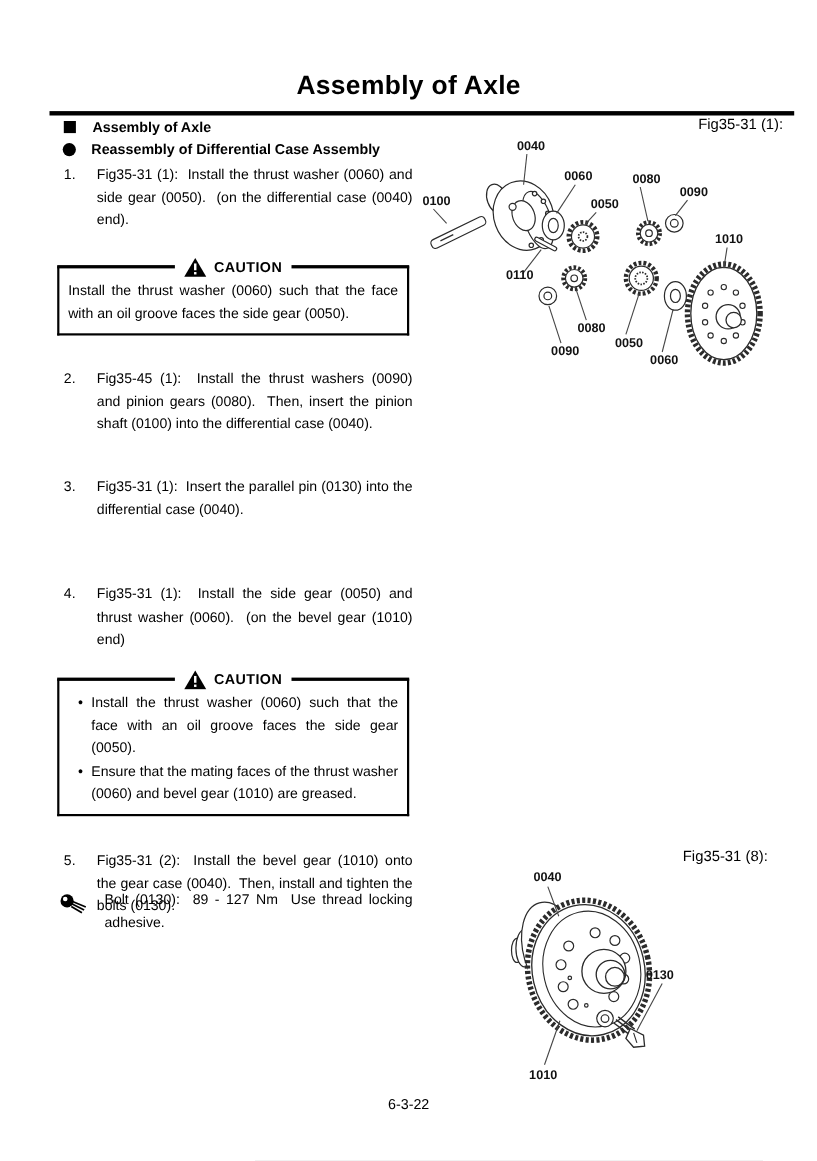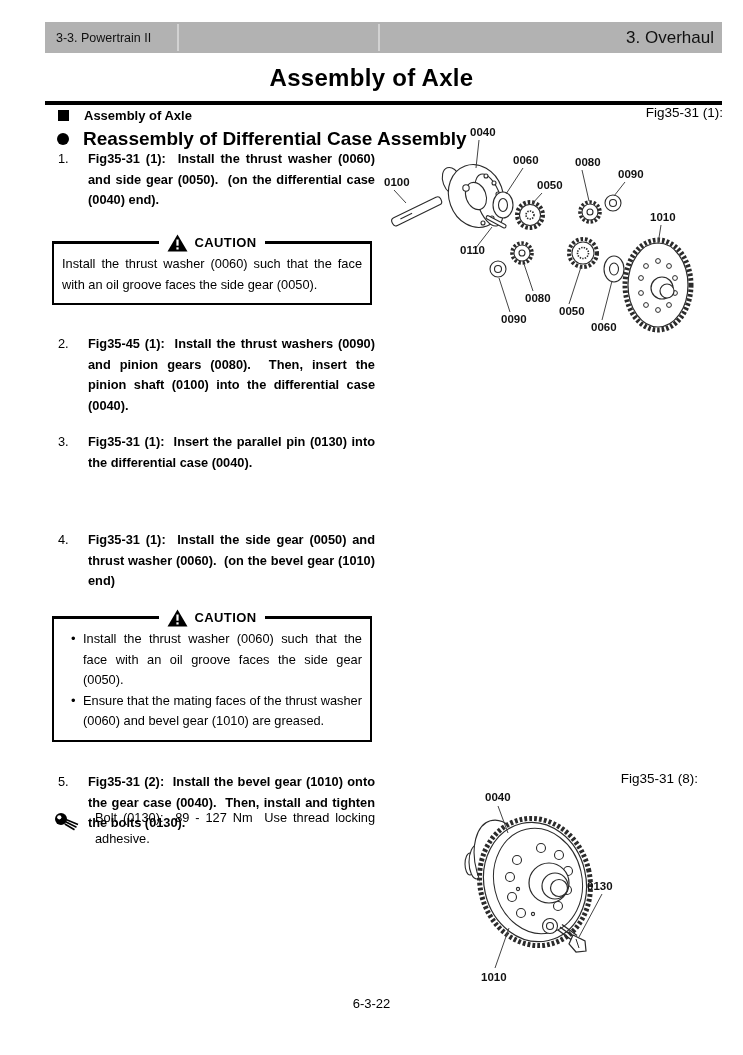--- a/index.html
+++ b/index.html
@@ -17,26 +17,26 @@
   .page-title{position:absolute;left:0;right:0;top:64px;text-align:center;
               font-size:24px;font-weight:bold;letter-spacing:.3px;}
   .title-rule{position:absolute;left:45px;top:101px;width:677px;height:4px;background:#000;}
 
   
   .sec-head{position:absolute;left:45px;display:flex;align-items:center;}
   .sec-head .txt{font-weight:bold;font-size:13px;}
   .sq-icon{width:11px;height:11px;background:#000;margin:0 15px 0 13px;flex:0 0 auto;}
   .dot-icon{width:12px;height:12px;background:#000;border-radius:50%;margin:0 14px 0 12px;flex:0 0 auto;}
   .h1{top:108px;} .h2{top:128px;}
-  .h2 .txt{font-size:19px;}
+  .h2 .txt{font-size:13px;}
 
   
   .step{position:absolute;left:45px;width:330px;display:flex;font-size:12.8px;line-height:20.5px;}
   .step .num{flex:0 0 43px;padding-left:13px;box-sizing:border-box;}
-  .step .stext{flex:1;text-align:justify;text-justify:inter-word;white-space:pre-wrap;font-weight:bold;}
+  .step .stext{flex:1;text-align:justify;text-justify:inter-word;white-space:pre-wrap;}
   .s1{top:149px;} .s2{top:334px;} .s3{top:432px;} .s4{top:530px;} .s5{top:772px;}
 
   
   .caution{position:absolute;left:52px;width:320px;}
   .c1{top:231px;} .c2{top:606px;}
   .caution-head{display:flex;align-items:center;height:23px;position:relative;z-index:2;}
   .caution-head::before,.caution-head::after{content:"";flex:1;height:3px;background:#000;}
   .caution-label{display:flex;align-items:center;padding:0 8px;gap:6px;font-weight:bold;
                  font-size:13px;letter-spacing:.4px;}
   .caution-body{border:2px solid #000;border-top:none;margin-top:-12px;
@@ -47,41 +47,35 @@
   .c-item .ctext{flex:1;}
 
   
   .torque{position:absolute;left:45px;top:808px;width:330px;display:flex;
           font-size:12.8px;line-height:20.5px;}
   .torque .ticon{flex:0 0 50px;padding:3px 0 0 8px;box-sizing:border-box;}
   .torque .ttext{flex:1;text-align:justify;text-justify:inter-word;white-space:pre-wrap;}
 
   
   .figcap{position:absolute;font-size:13.5px;}
-  .cap1{top:105px;right:20px;} .cap2{top:771px;right:45px;}
+  .cap1{top:105px;right:31px;} .cap2{top:771px;right:45px;}
   .fig{position:absolute;text-align:center;}
   .fig1{left:382px;top:108px;} .fig2{left:455px;top:765px;}
   .fig svg text{font-family:"Liberation Sans","DejaVu Sans",sans-serif;font-weight:bold;
                 font-size:11.5px;fill:#111;}
   .lead{stroke:#444;stroke-width:1;}
   .art{stroke:#2b2b2b;fill:#fff;}
 
   .page-num{position:absolute;left:0;right:0;top:996px;text-align:center;font-size:13px;}
 </style>
 </head>
 <body>
 
 <div class="page">
 
-  <div class="header-bar">
-    <span class="hdr-left">3-3. Powertrain II</span>
-    <span class="hdr-sep sep1"></span>
-    <span class="hdr-sep sep2"></span>
-    <span class="hdr-right">3. Overhaul</span>
-  </div>
 
   <div class="page-title">Assembly of Axle</div>
   <div class="title-rule"></div>
 
   <div class="sec-head h1">
     <span class="sq-icon"></span>
     <span class="txt">Assembly of Axle</span>
   </div>
   <div class="sec-head h2">
     <span class="dot-icon"></span>

